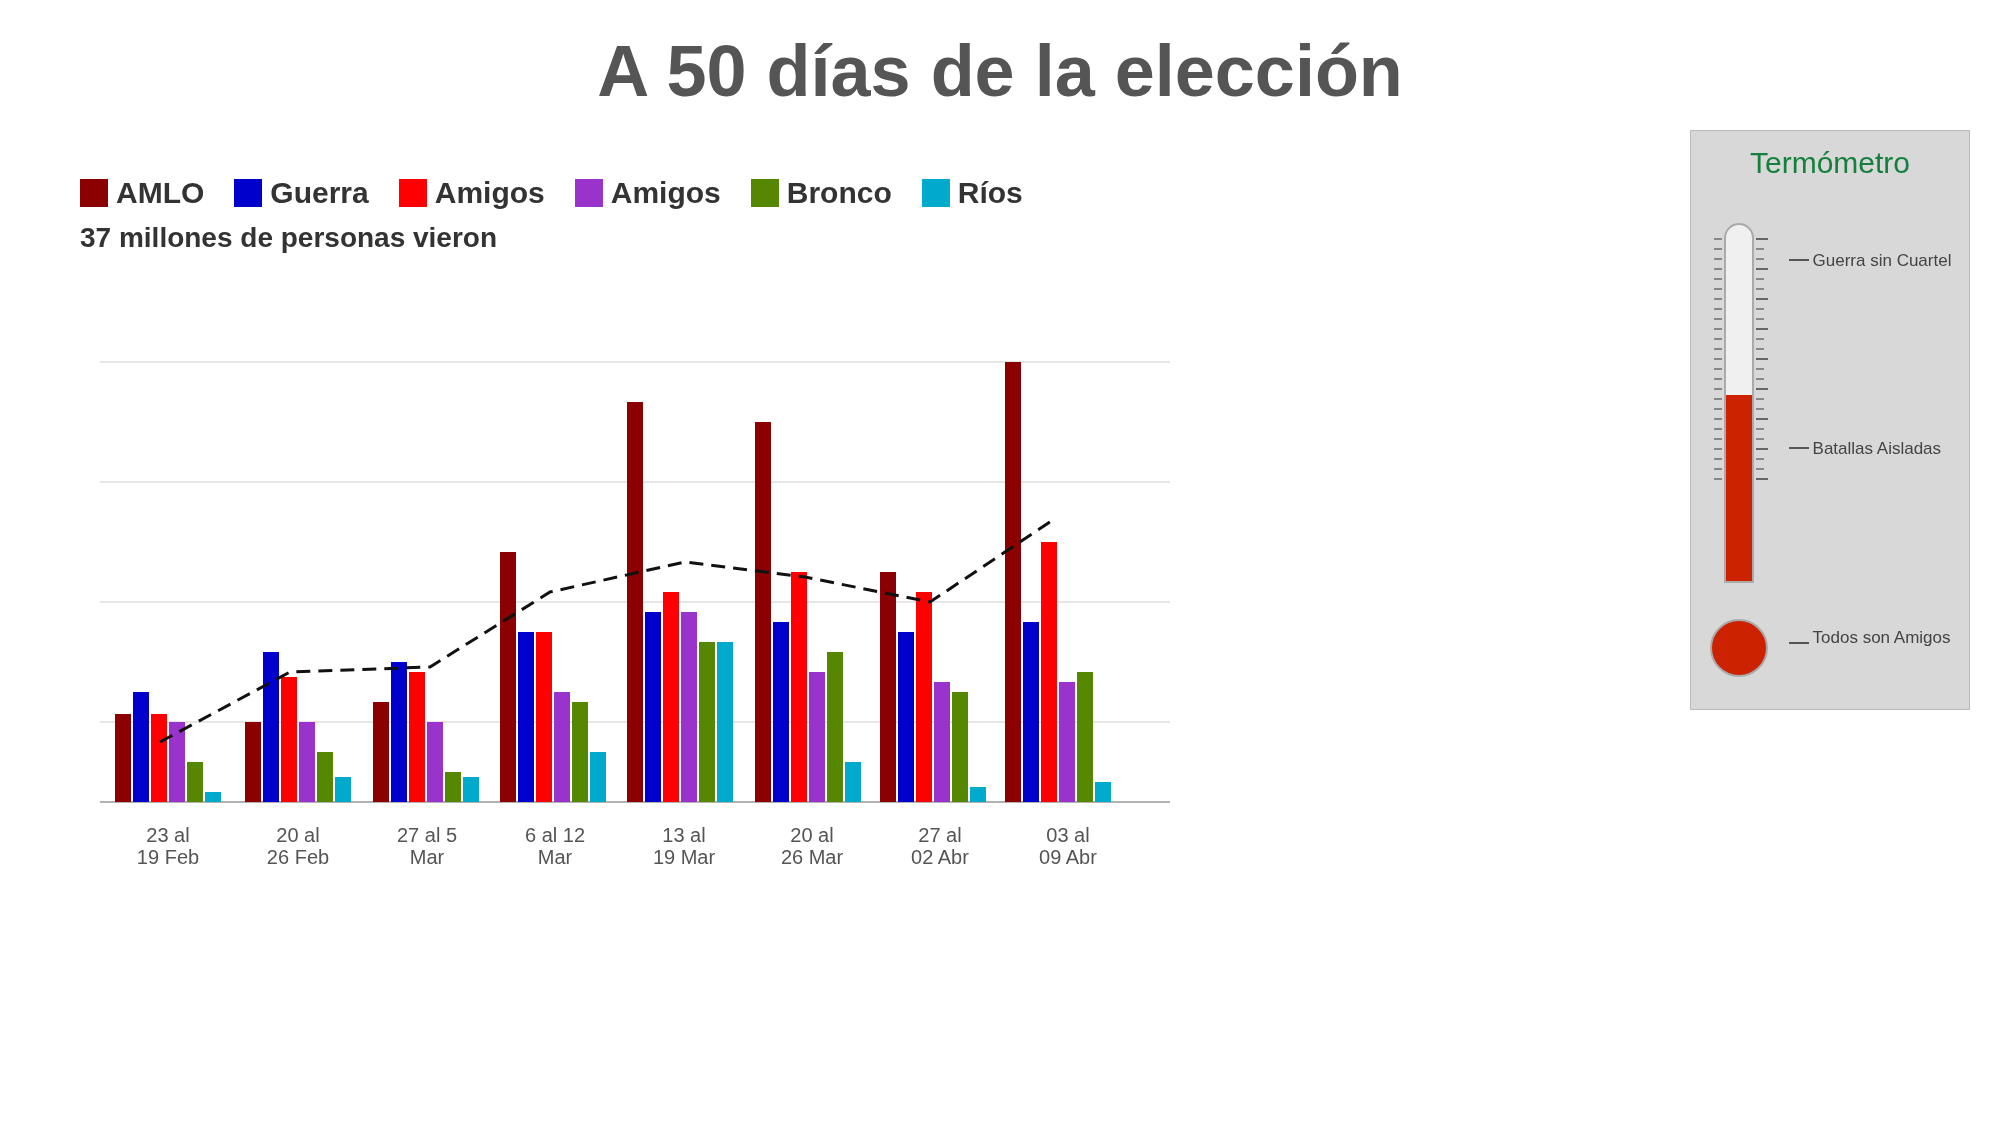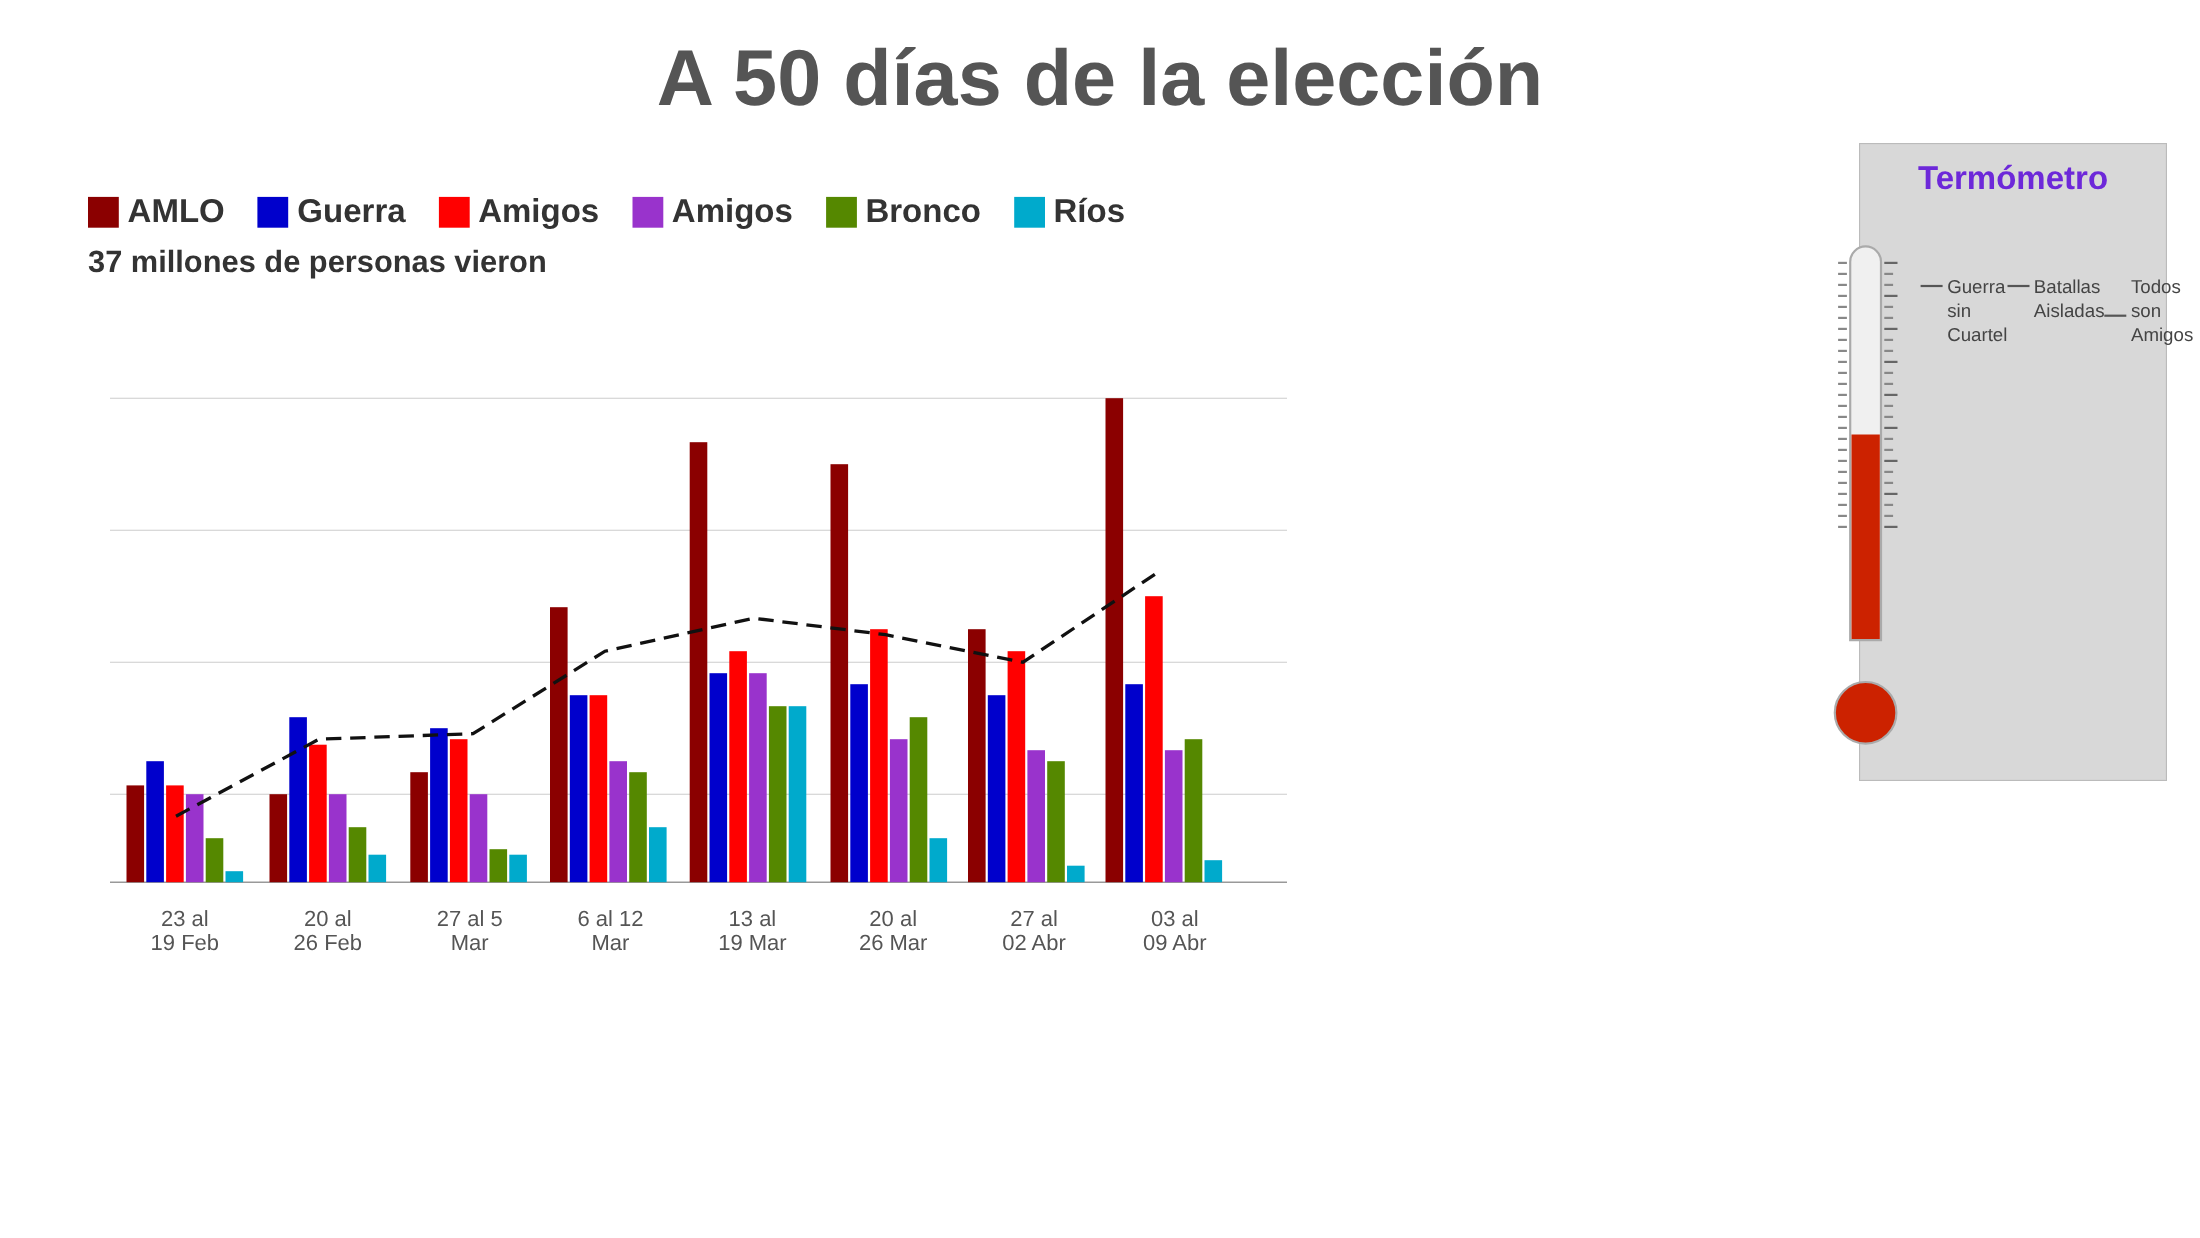--- a/index.html
+++ b/index.html
@@ -64,23 +64,23 @@
       background: #d8d8d8;
       border: 1px solid #bbb;
       display: flex;
       flex-direction: column;
       align-items: center;
       padding: 15px;
     }
 
     .thermo-title {
       font-size: 30px;
-      color: #6d28d9;
+      color: #15803d;
       margin-bottom: 15px;
-      font-weight: bold;
+      font-weight: normal;
     }
   </style>
 </head>
 <body>
 
 <h1 class="main-title">A 50 días de la elección</h1>
 
 <div class="legend">
   <div class="legend-item">
     <span class="legend-square" style="background:#8B0000;"></span>
@@ -273,21 +273,21 @@
           <div style="width:8px; height:2px; background:#888; margin-bottom:8px;"></div>
           <div style="width:8px; height:2px; background:#888; margin-bottom:8px;"></div>
           <div style="width:8px; height:2px; background:#888; margin-bottom:8px;"></div>
           <div style="width:8px; height:2px; background:#888; margin-bottom:8px;"></div>
         </div>
       </div>
 
       <div style="width:58px; height:58px; background:#cc2200; border-radius:50%; border:2px solid #aaa; margin-top:-4px;"></div>
     </div>
 
-    <div style="display:flex; flex-direction:row; justify-content:space-between; height:400px; font-size:17px; color:#444; line-height:1.3; padding-left:5px;">
+    <div style="display:flex; flex-direction:column; justify-content:space-between; height:400px; font-size:17px; color:#444; line-height:1.3; padding-left:5px;">
       <div>
         <div style="display:flex; align-items:flex-start; gap:4px;">
           <div style="width:20px; height:2px; background:#555; margin-top:9px; flex-shrink:0;"></div>
           <div>
             <span>Guerra
 sin
 Cuartel</span>
           </div>
         </div>
       </div>

